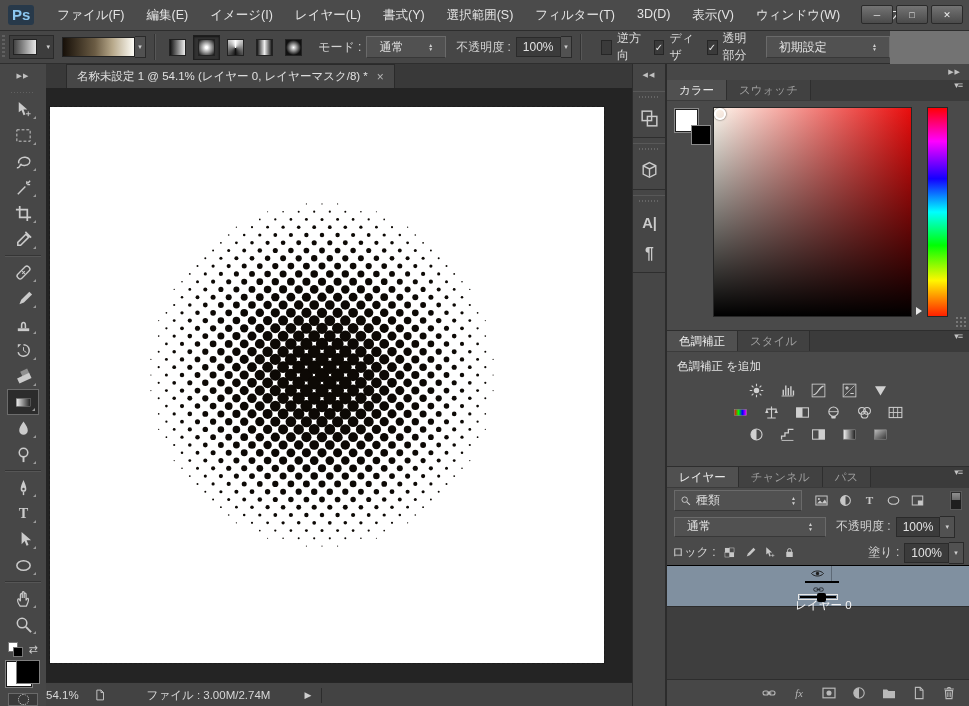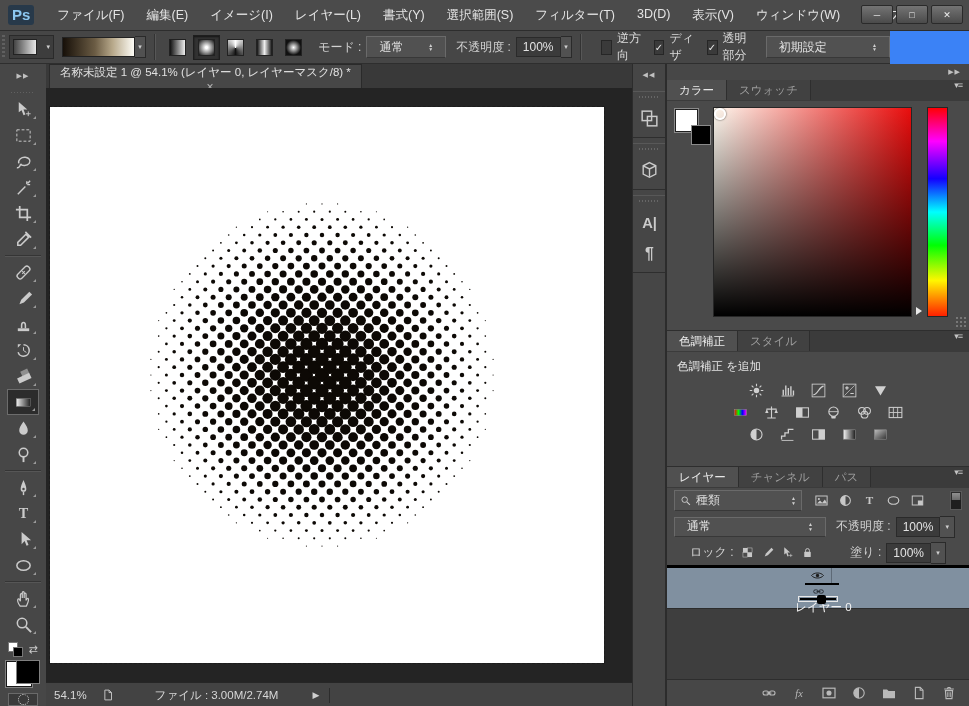--- a/index.html
+++ b/index.html
@@ -1,16 +1,16 @@
 <!DOCTYPE html>
 <html><head>
 <meta charset="utf-8">
 <style>
   html,body{margin:0;padding:0;background:#2a2a2a;}
-  #app{position:relative;width:969px;height:706px;overflow:hidden;background:#3b82f6;
+  #app{position:relative;width:969px;height:706px;overflow:hidden;background:#737373;
        font-family:"Liberation Sans","DejaVu Sans",sans-serif;color:#dcdcdc;font-size:12px;
        -webkit-user-select:none;user-select:none;}
   svg{display:block;}
   .icon-svg{width:18px;height:18px;}
   
   #menubar{position:absolute;left:0;top:0;width:969px;height:30px;background:#4b4b4b;
            border-bottom:1px solid #2d2d2d;display:flex;align-items:center;}
   #logo{margin:0 12px 0 8px;font-weight:bold;font-size:15px;color:#8cc7f0;background:#27394a;
         border-radius:3px;padding:1px 4px;line-height:18px;}
   .menu-item{padding:0 11px;font-size:12.5px;color:#e4e4e4;white-space:nowrap;cursor:default;}
@@ -46,22 +46,22 @@
            display:flex;align-items:center;justify-content:center;}
   .cbwrap{display:flex;align-items:center;margin-left:12px;}
   .cb{width:13px;height:13px;background:#3a3a3a;border:1px solid #262626;display:flex;align-items:center;
       justify-content:center;font-size:10px;color:#e8e8e8;margin-right:5px;}
   
   #toolboxhdr{position:absolute;left:0;top:64px;width:46px;height:24px;background:#474747;
               border-bottom:1px solid #2e2e2e;display:flex;align-items:center;justify-content:center;}
   .dblarrow{font-size:7px;color:#c0c0c0;letter-spacing:1px;}
   #tabstrip{position:absolute;left:46px;top:64px;width:586px;height:24px;background:#393939;
             border-bottom:1px solid #282828;display:flex;align-items:stretch;}
-  .doctab{margin-left:3px;display:flex;align-items:center;background:#474747;border:1px solid #2a2a2a;
-          border-bottom:none;padding:0 10px;font-size:11.5px;color:#e0e0e0;white-space:nowrap;flex-direction:column;}
+  .doctab{margin-left:20px;display:flex;align-items:center;background:#474747;border:1px solid #2a2a2a;
+          border-bottom:none;padding:0 10px;font-size:11.5px;color:#e0e0e0;white-space:nowrap;}
   .doctab .close{margin-left:9px;color:#b5b5b5;font-size:12px;}
   
   #toolbox{position:absolute;left:0;top:88px;width:46px;height:618px;background:#474747;
            border-right:1px solid #2c2c2c;display:flex;flex-direction:column;align-items:center;}
   .tgrip{width:24px;height:2px;margin:4px 0 3px;
          background:repeating-linear-gradient(90deg,#616161 0 1px,transparent 1px 3px);}
   .tool{width:32px;height:26px;display:flex;align-items:center;justify-content:center;position:relative;
         color:#cbcbcb;box-sizing:border-box;}
   .tool svg{width:19px;height:19px;}
   .tool::after{content:"";position:absolute;right:3px;bottom:3px;width:0;height:0;
@@ -81,21 +81,21 @@
          display:flex;align-items:center;justify-content:center;}
   .qmask i{display:block;width:9px;height:9px;border:1px dotted #cfcfcf;border-radius:50%;}
   
   #canvasarea{position:absolute;left:46px;top:88px;width:586px;height:594px;background:#242424;}
   #document{position:absolute;left:4px;top:19px;width:554px;height:556px;background:#ffffff;
             outline:1px dashed #1c1c1c;}
   #halftone{position:absolute;left:0;top:0;width:554px;height:556px;}
   
   #statusbar{position:absolute;left:46px;top:682px;width:586px;height:24px;background:#434343;
              border-top:1px solid #262626;display:flex;align-items:center;font-size:11.5px;color:#d8d8d8;}
-  #statusbar .zoomtxt{margin-left:8px;}
+  #statusbar .zoomtxt{}
   #statusbar .sicon{margin-left:14px;color:#c3c3c3;}
   #statusbar .fileinfo{margin-left:40px;}
   #statusbar .playglyph{margin-left:34px;font-size:9px;color:#cfcfcf;}
   #statusbar .statusrest{flex:1;height:15px;border-left:1px solid #2c2c2c;margin:0 2px 0 10px;}
   
   #dockstrip{position:absolute;left:632px;top:64px;width:34px;height:642px;background:#464646;
              border-left:1px solid #2c2c2c;border-right:1px solid #2c2c2c;box-sizing:border-box;
              display:flex;flex-direction:column;align-items:center;}
   #dockstrip .hdr{height:22px;display:flex;align-items:center;}
   .dockgroup{width:100%;border-top:1px solid #585858;border-bottom:1px solid #2e2e2e;padding:4px 0 8px;
@@ -141,22 +141,22 @@
   .kinddd{width:116px;height:19px;background:#515151;border:1px solid #6a6a6a;border-bottom-color:#383838;
           display:flex;align-items:center;padding:0 5px;gap:5px;}
   .kinddd svg{width:11px;height:11px;color:#cfcfcf;}
   .lficons{display:flex;gap:9px;margin-left:12px;color:#c8c8c8;}
   .lficons svg{width:15px;height:15px;}
   .toggle{margin-left:auto;width:10px;height:17px;background:linear-gradient(#2d2d2d 50%,#1f1f1f 50%);
           border:1px solid #5a5a5a;}
   .toggle i{display:block;width:8px;height:7px;margin:1px;background:linear-gradient(#909090,#6a6a6a);}
   .lblend{height:27px;display:flex;align-items:center;padding:0 7px;background:#4a4a4a;}
   .lblend .dd{width:152px;box-sizing:border-box;}
-  .llock{height:25px;display:flex;align-items:center;padding:0 23px;background:#4a4a4a;
-         border-bottom:3px solid #000000;}
+  .llock{height:25px;display:flex;align-items:center;padding:0 5px;background:#4a4a4a;
+         border-bottom:1px solid #000000;}
   .lockicons{display:flex;gap:7px;margin-left:2px;color:#c8c8c8;}
   .lockicons svg{width:13px;height:13px;}
   .llist{flex:1;background:#3e3e3e;}
   .lrow{height:40px;background:#8090a0;display:flex;align-items:center;border-bottom:1px solid #2c2c2c;flex-direction:column;}
   .eyecell{width:26px;height:100%;display:flex;align-items:center;justify-content:center;
            border-right:1px solid #5d6976;color:#1e1e1e;}
   .eyecell svg{width:15px;height:15px;}
   .lthumb{width:32px;height:32px;background:#fff;border:1px solid #000;margin-left:7px;position:relative;}
   .lthumb i{position:absolute;left:11px;top:11px;width:9px;height:9px;background:#000;border-radius:2px;}
   .lchain{margin:0 3px;color:#23282e;}

